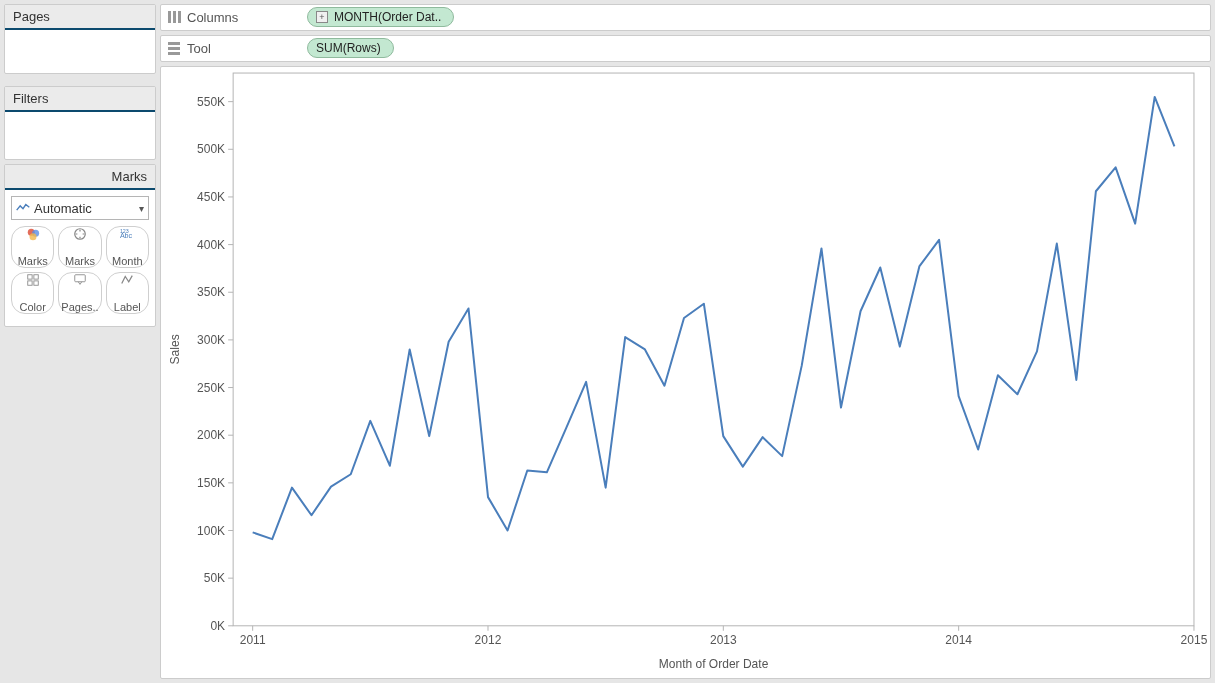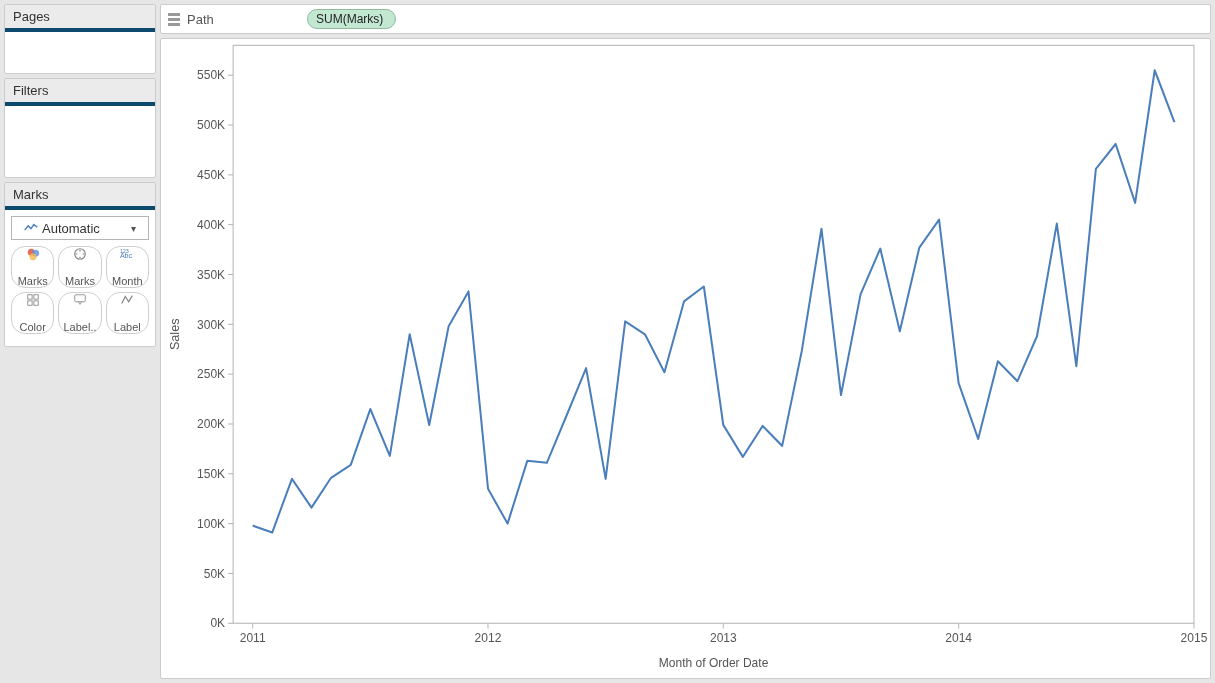--- a/index.html
+++ b/index.html
@@ -20,35 +20,35 @@
       gap: 4px;
       padding: 4px;
     }
     .card {
       background: #fff;
       border: 1px solid #cccccc;
       border-radius: 2px;
     }
     .card-header {
       background: #ebebeb;
-      border-bottom: 4px solid #0c4a6e;
+      border-bottom: 2px solid #0c4a6e;
       padding: 4px 8px;
       font-size: 13px;
     }
     .pages-card { height: 70px; }
-    .filters-card { height: 100px; }
-    .marks-card { padding-bottom: 6px; }
+    .filters-card { height: 74px; margin-top: 8px; }
+    .marks-card { padding-bottom: 6px; text-align: right; }
     .marks-body { padding: 6px; }
     .marks-select {
       width: 100%;
       height: 24px;
       border: 1px solid #b5b5b5;
       background: #fff;
       font-size: 13px;
-      padding: 0 12px;
+      padding: 0 4px;
       display: flex;
       align-items: center;
       justify-content: space-between;
     }
     .marks-select .chev {
       font-size: 10px;
       color: #555;
     }
     .marks-grid {
       margin-top: 6px;
@@ -175,45 +175,59 @@
               <rect x="2" y="9" width="5" height="5" fill="none" stroke="#888"></rect>
               <rect x="9" y="9" width="5" height="5" fill="none" stroke="#888"></rect>
           </svg>
           <span>Color</span>
         </div>
         <div class="mark-btn">
           <svg class="ic" viewBox="0 0 16 16">
             <rect x="2" y="2" width="12" height="8" rx="1" fill="none" stroke="#888"></rect>
               <path d="M6 10 L8 13 L10 10" fill="none" stroke="#888"></path>
           </svg>
-          <span>Label..</span>
+          <span>Pages..</span>
         </div>
         <div class="mark-btn">
           <svg class="ic" viewBox="0 0 16 16">
             <polyline points="2,12 6,4 10,10 14,3" fill="none" stroke="#888" stroke-width="1.4"></polyline>
           </svg>
           <span>Label</span>
         </div>
       </div>
     </div>
   </div>
 </div>
 
 <div class="main">
+  <div class="shelf-row">
+    <div class="shelf-label">
+      <svg class="shelf-icon" viewBox="0 0 14 14">
+        <rect x="1" y="1" width="3" height="12" fill="#999"></rect>
+          <rect x="6" y="1" width="3" height="12" fill="#999"></rect>
+          <rect x="11" y="1" width="3" height="12" fill="#999"></rect>
+      </svg>
+      <span>Columns</span>
+    </div>
+    <div class="pill">
+      <span class="plus">+</span>
+      <span>MONTH(Order Dat..</span>
+    </div>
+  </div>
   <div class="shelf-row">
     <div class="shelf-label">
       <svg class="shelf-icon" viewBox="0 0 14 14">
         <rect x="1" y="1" width="12" height="3" fill="#999"></rect>
           <rect x="1" y="6" width="12" height="3" fill="#999"></rect>
           <rect x="1" y="11" width="12" height="3" fill="#999"></rect>
       </svg>
-      <span>Path</span>
+      <span>Tool</span>
     </div>
     <div class="pill">
-      <span>SUM(Marks)</span>
+      <span>SUM(Rows)</span>
     </div>
   </div>
   <div class="chart-card">
     <svg class="chart-svg" id="chart-svg" viewBox="0 0 1047 607" preserveAspectRatio="none">
         <line x1="67" y1="555" x2="72" y2="555" class="axis-line"></line>
         <text x="64" y="559" text-anchor="end" class="tick-text">0K</text>
         <line x1="67" y1="507.67241379310343" x2="72" y2="507.67241379310343" class="axis-line"></line>
         <text x="64" y="511.67241379310343" text-anchor="end" class="tick-text">50K</text>
         <line x1="67" y1="460.34482758620686" x2="72" y2="460.34482758620686" class="axis-line"></line>
         <text x="64" y="464.34482758620686" text-anchor="end" class="tick-text">100K</text>

